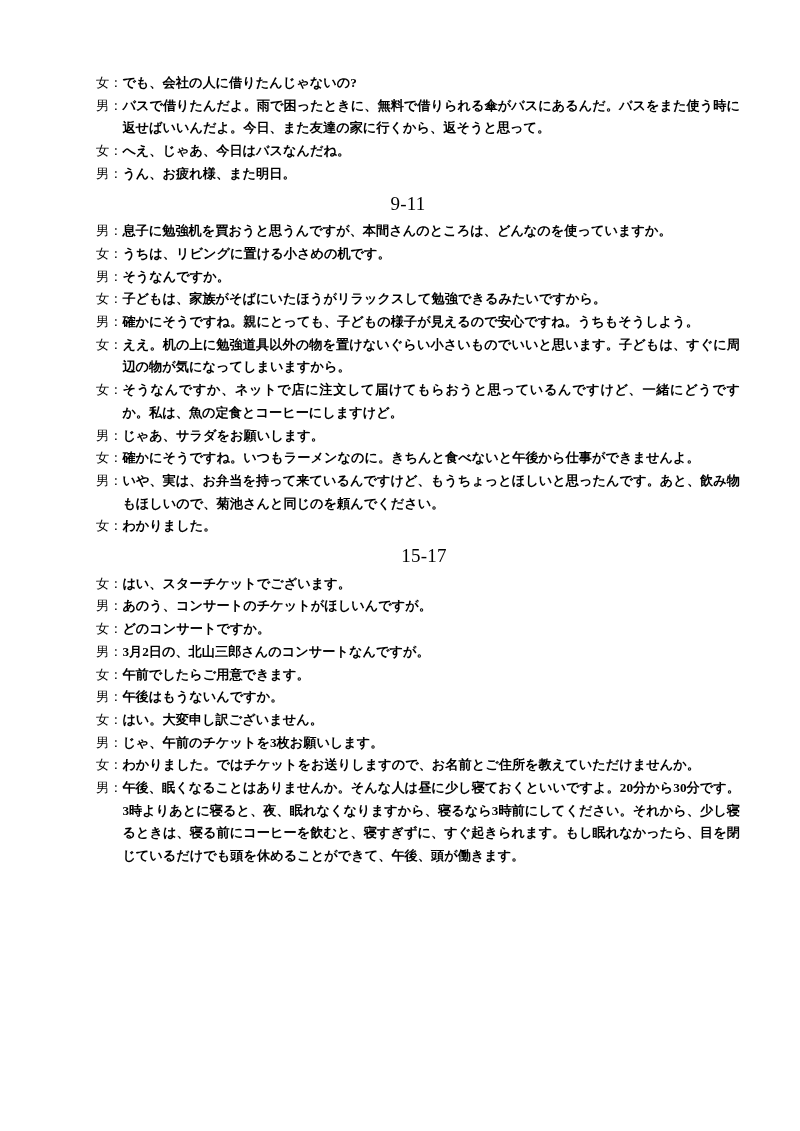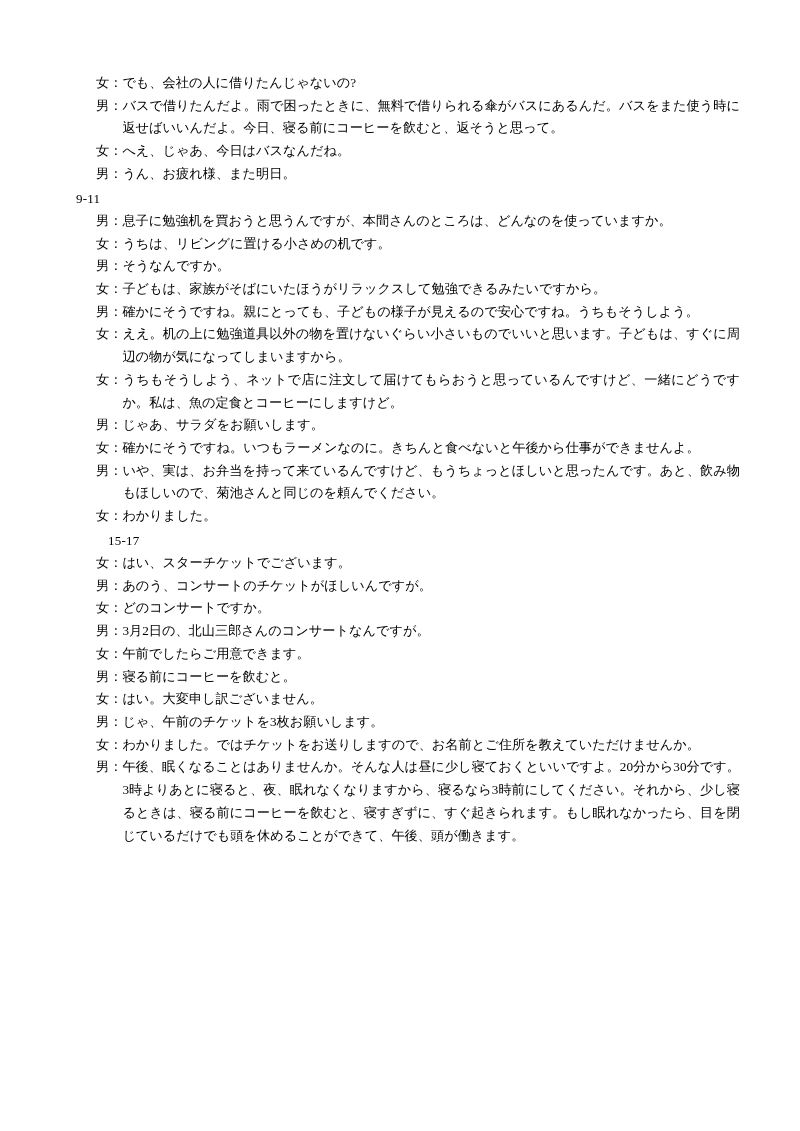--- a/index.html
+++ b/index.html
@@ -21,61 +21,63 @@
     background: #ffffff;
     box-sizing: border-box;
     padding: 72px 60px 40px 78px;
   }
   .doc-body {
     font-size: 13.2px;
     line-height: 1.72;
   }
   .section-label {
     font-family: "Liberation Serif", "DejaVu Serif", serif;
-    font-size: 13px;
+    font-size: 19px;
     margin: 2px 0 0 -2px;
     letter-spacing: 0.2px;
+    text-align: center;
   }
   .dialogue-line {
     display: flex;
     align-items: flex-start;
     margin-left: 18px;
   }
   .speaker {
     flex: 0 0 auto;
     white-space: nowrap;
   }
   .sep {
     flex: 0 0 auto;
     white-space: pre;
   }
   .utterance {
     flex: 1 1 auto;
     text-align: justify;
     text-justify: inter-ideograph;
+    font-weight: bold;
   }
   .group {
     margin-bottom: 0;
   }
 </style>
 </head>
 <body>
 
 <div class="page">
   <div class="doc-body" id="doc-body">
       <div class="group">
         <div class="dialogue-line">
           <span class="speaker">女</span>
           <span class="sep">：</span>
           <span class="utterance">でも、会社の人に借りたんじゃないの?</span>
         </div>
         <div class="dialogue-line">
           <span class="speaker">男</span>
           <span class="sep">：</span>
-          <span class="utterance">バスで借りたんだよ。雨で困ったときに、無料で借りられる傘がバスにあるんだ。バスをまた使う時に返せばいいんだよ。今日、寝る前にコーヒーを飲むと、返そうと思って。</span>
+          <span class="utterance">バスで借りたんだよ。雨で困ったときに、無料で借りられる傘がバスにあるんだ。バスをまた使う時に返せばいいんだよ。今日、また友達の家に行くから、返そうと思って。</span>
         </div>
         <div class="dialogue-line">
           <span class="speaker">女</span>
           <span class="sep">：</span>
           <span class="utterance">へえ、じゃあ、今日はバスなんだね。</span>
         </div>
         <div class="dialogue-line">
           <span class="speaker">男</span>
           <span class="sep">：</span>
           <span class="utterance">うん、お疲れ様、また明日。</span>
@@ -111,21 +113,21 @@
         <div class="dialogue-line">
           <span class="speaker">女</span>
           <span class="sep">：</span>
           <span class="utterance">ええ。机の上に勉強道具以外の物を置けないぐらい小さいものでいいと思います。子どもは、すぐに周辺の物が気になってしまいますから。</span>
         </div>
       </div>
       <div class="group">
         <div class="dialogue-line">
           <span class="speaker">女</span>
           <span class="sep">：</span>
-          <span class="utterance">うちもそうしよう、ネットで店に注文して届けてもらおうと思っているんですけど、一緒にどうですか。私は、魚の定食とコーヒーにしますけど。</span>
+          <span class="utterance">そうなんですか、ネットで店に注文して届けてもらおうと思っているんですけど、一緒にどうですか。私は、魚の定食とコーヒーにしますけど。</span>
         </div>
         <div class="dialogue-line">
           <span class="speaker">男</span>
           <span class="sep">：</span>
           <span class="utterance">じゃあ、サラダをお願いします。</span>
         </div>
         <div class="dialogue-line">
           <span class="speaker">女</span>
           <span class="sep">：</span>
           <span class="utterance">確かにそうですね。いつもラーメンなのに。きちんと食べないと午後から仕事ができませんよ。</span>
@@ -164,21 +166,21 @@
           <span class="utterance">3月2日の、北山三郎さんのコンサートなんですが。</span>
         </div>
         <div class="dialogue-line">
           <span class="speaker">女</span>
           <span class="sep">：</span>
           <span class="utterance">午前でしたらご用意できます。</span>
         </div>
         <div class="dialogue-line">
           <span class="speaker">男</span>
           <span class="sep">：</span>
-          <span class="utterance">寝る前にコーヒーを飲むと。</span>
+          <span class="utterance">午後はもうないんですか。</span>
         </div>
         <div class="dialogue-line">
           <span class="speaker">女</span>
           <span class="sep">：</span>
           <span class="utterance">はい。大変申し訳ございません。</span>
         </div>
         <div class="dialogue-line">
           <span class="speaker">男</span>
           <span class="sep">：</span>
           <span class="utterance">じゃ、午前のチケットを3枚お願いします。</span>

